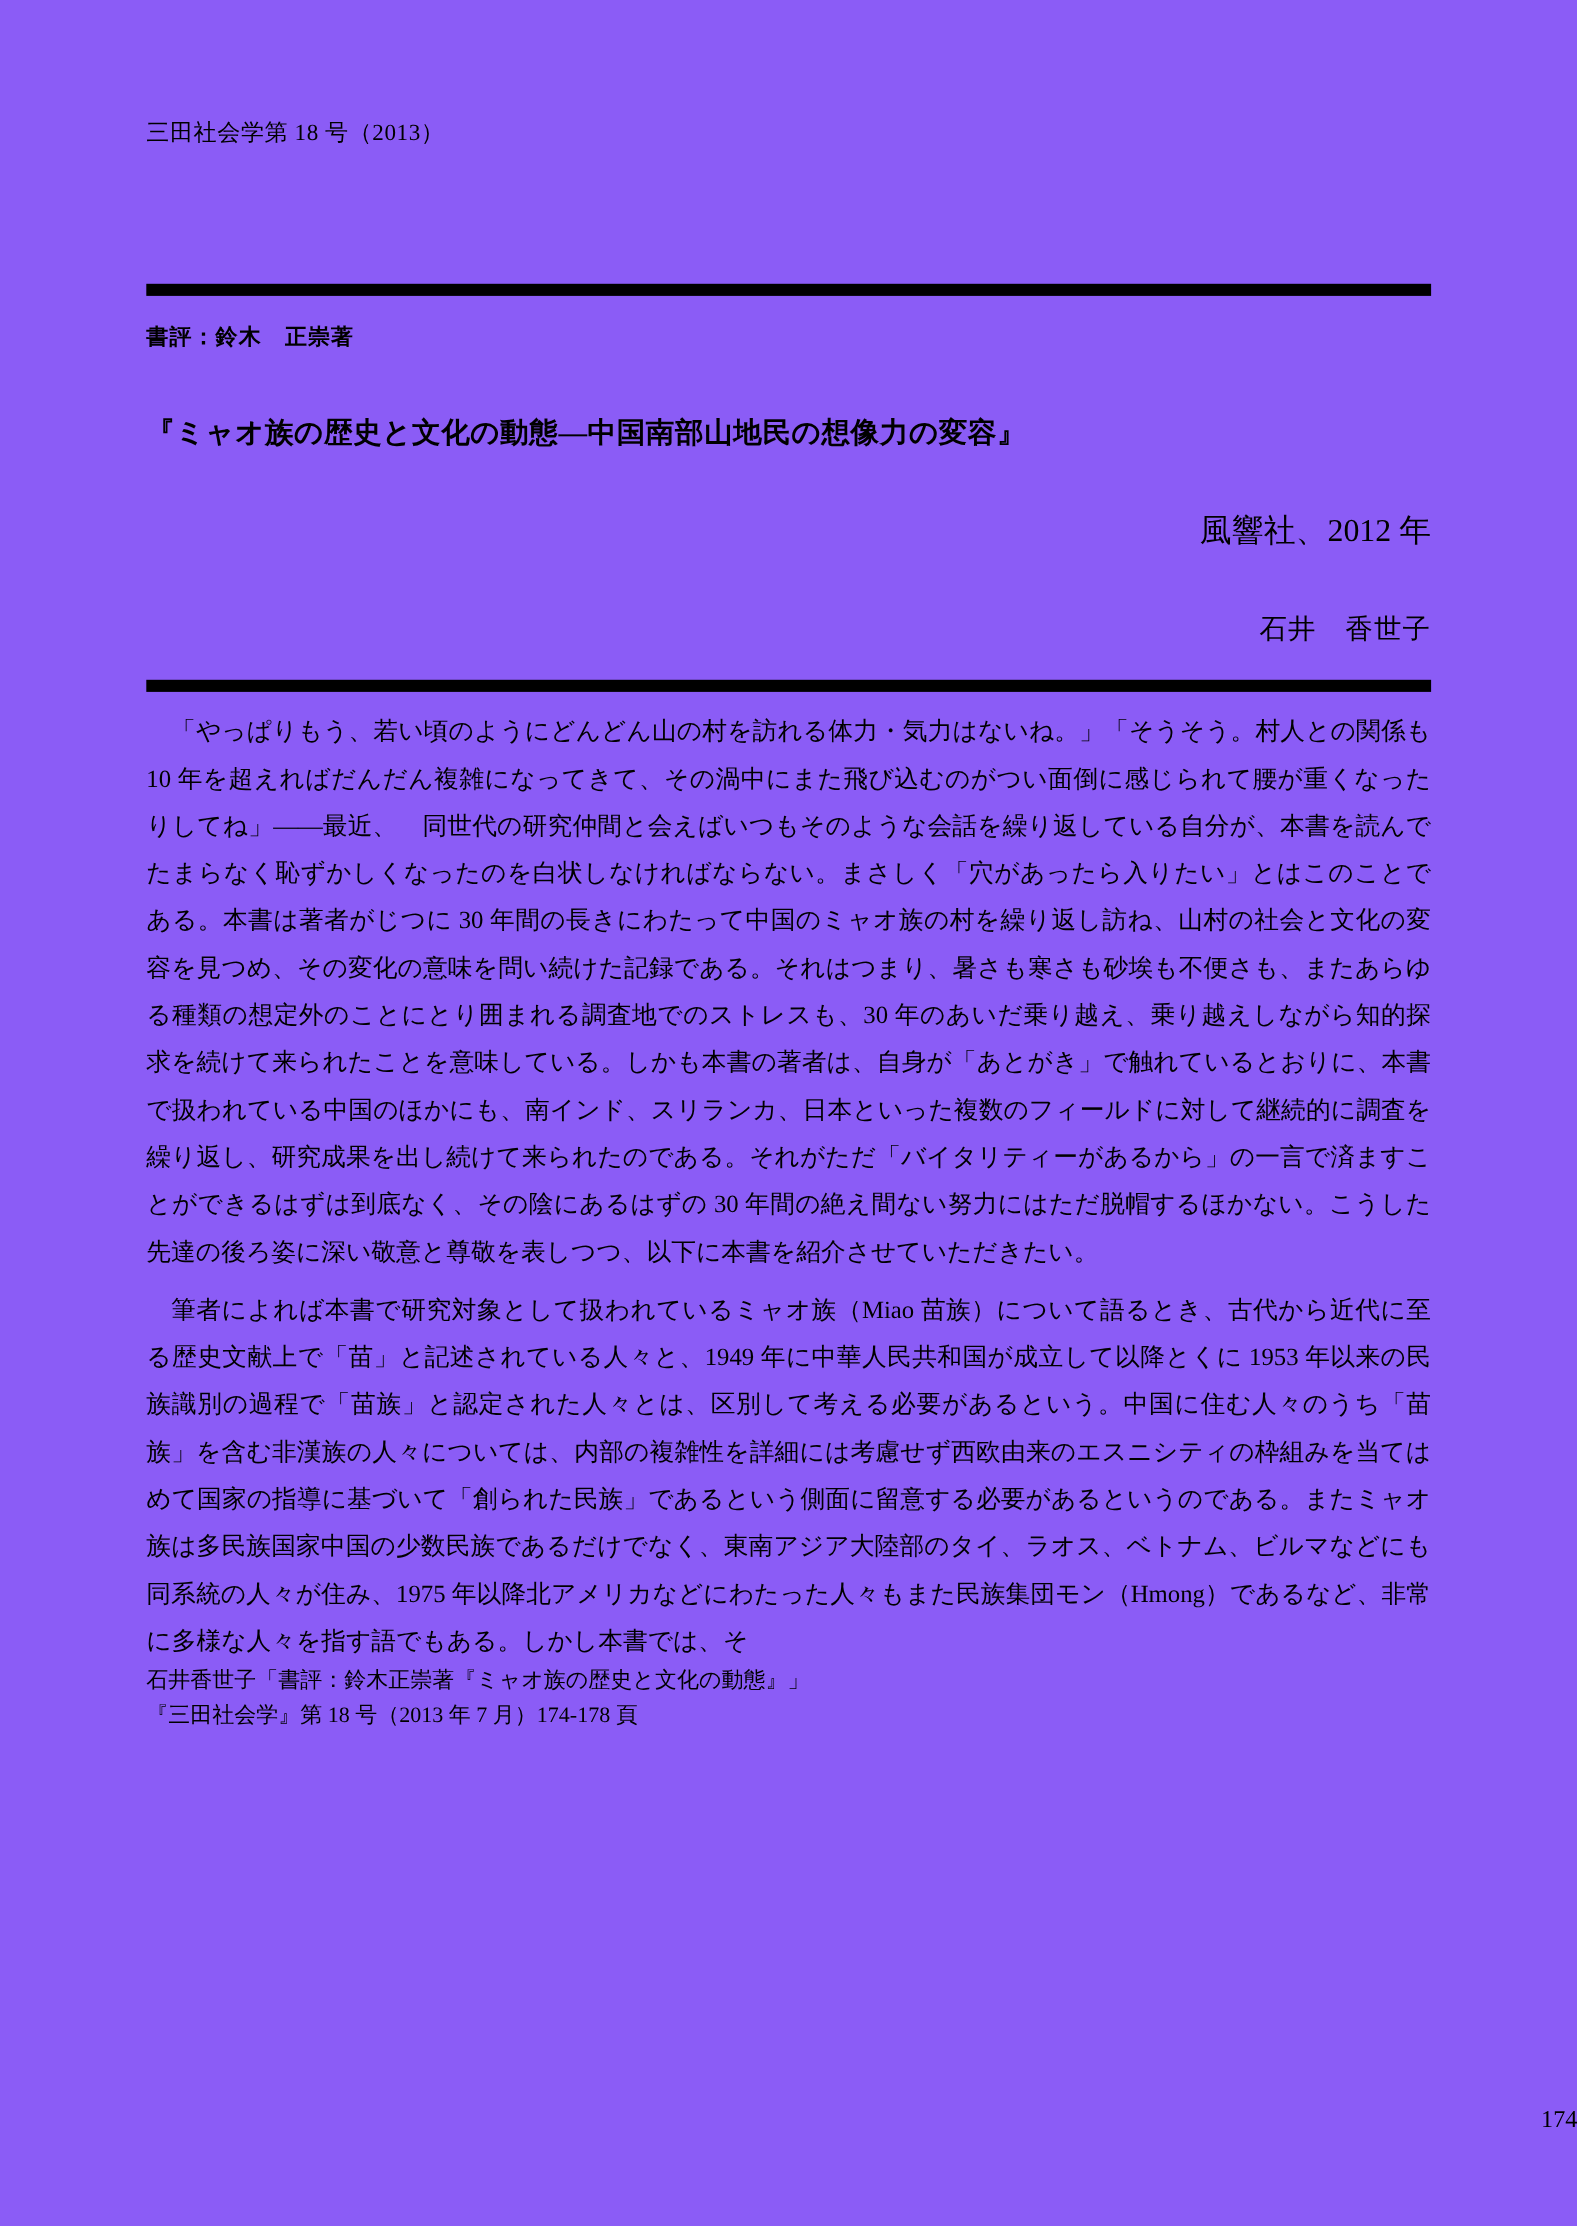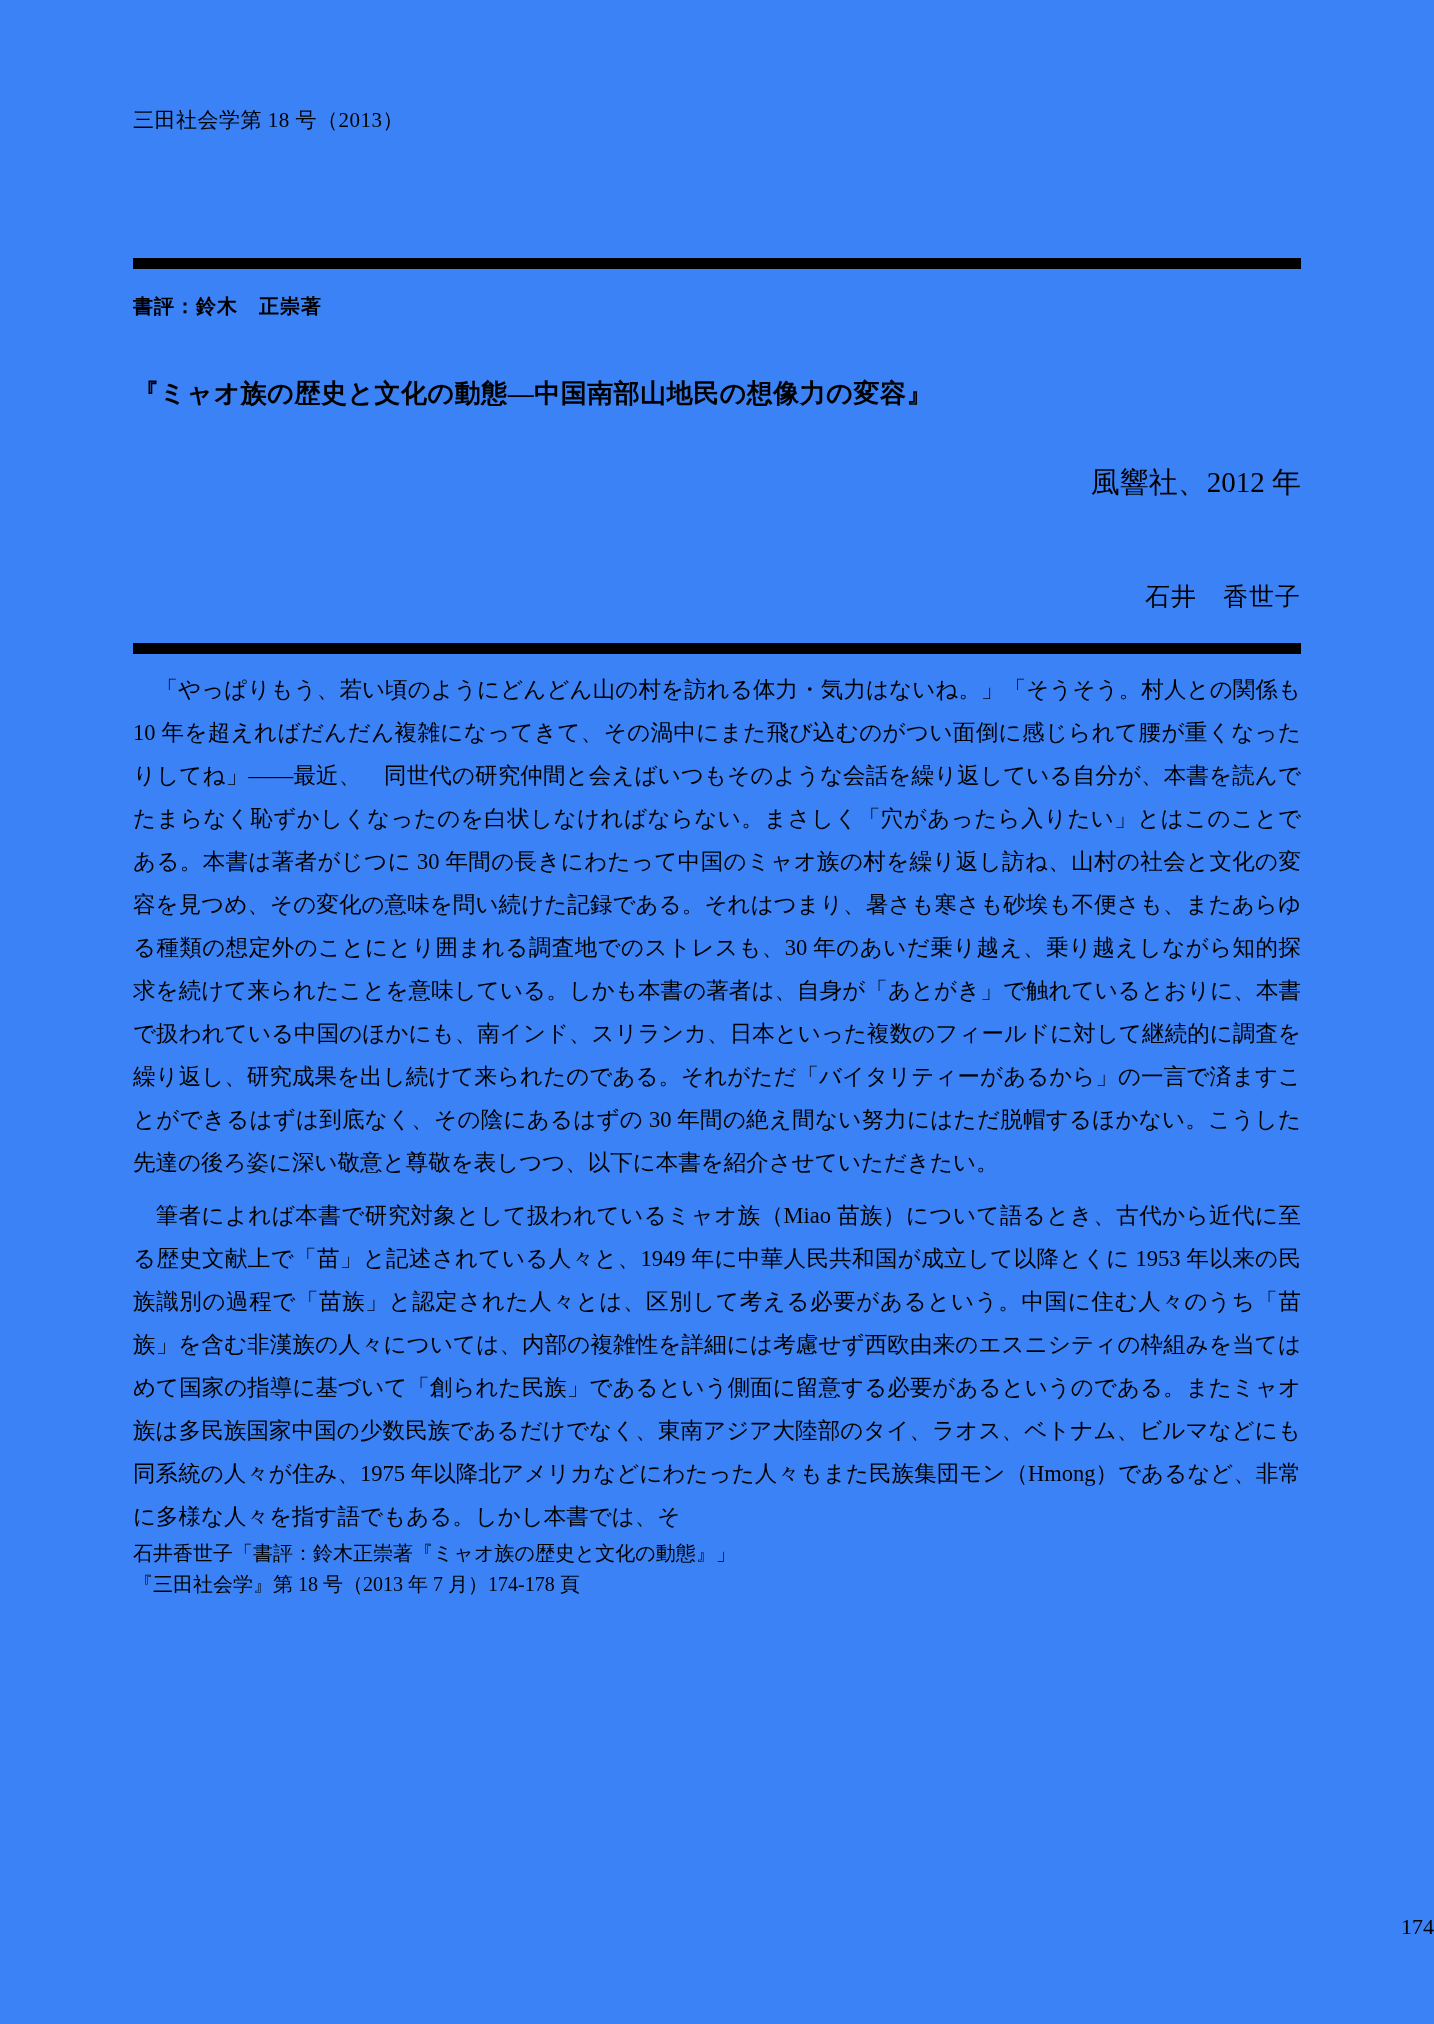--- a/index.html
+++ b/index.html
@@ -4,21 +4,21 @@
 <style>
   html, body {
     margin: 0;
     padding: 0;
     background: #ffffff;
   }
   .page {
     position: relative;
     width: 1434px;
     height: 2024px;
-    background: #3b82f6;
+    background: #8b5cf6;
     color: #000000;
     font-family: "Liberation Serif", serif;
     overflow: hidden;
     box-sizing: border-box;
   }
   .content {
     width: 1168px;
     margin: 0 auto;
     padding-top: 106px;
   }
@@ -47,21 +47,21 @@
     letter-spacing: 0.5px;
   }
   .publisher {
     font-size: 29px;
     text-align: right;
     margin-top: 52px;
   }
   .reviewer {
     font-size: 25px;
     text-align: right;
-    margin-top: 77px;
+    margin-top: 52px;
     letter-spacing: 1px;
   }
   .rule-bottom {
     margin-top: 30px;
   }
   .body-paragraph {
     font-size: 22.5px;
     line-height: 43px;
     text-align: justify;
     text-justify: inter-ideograph;

